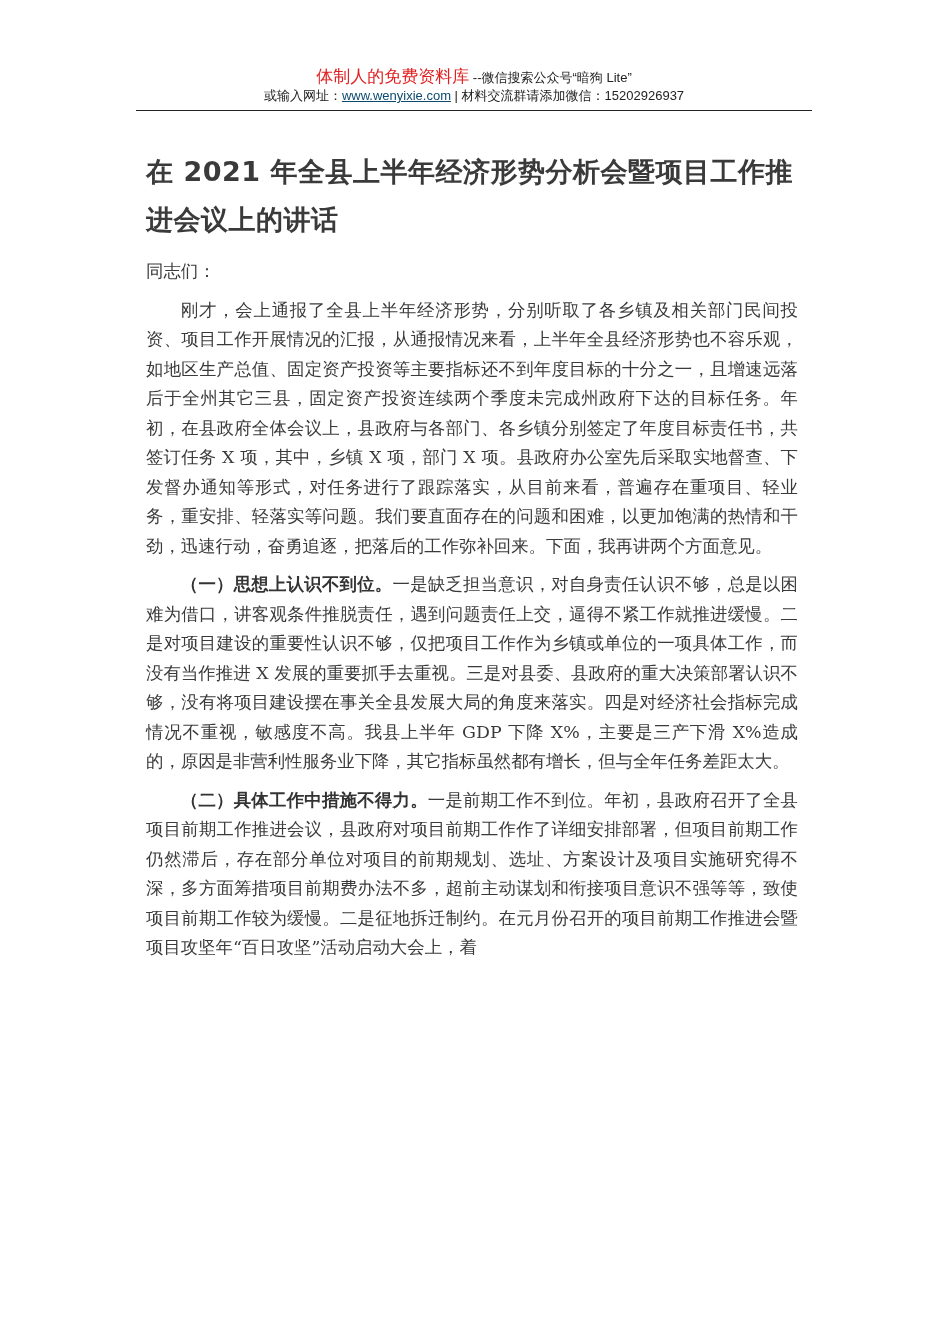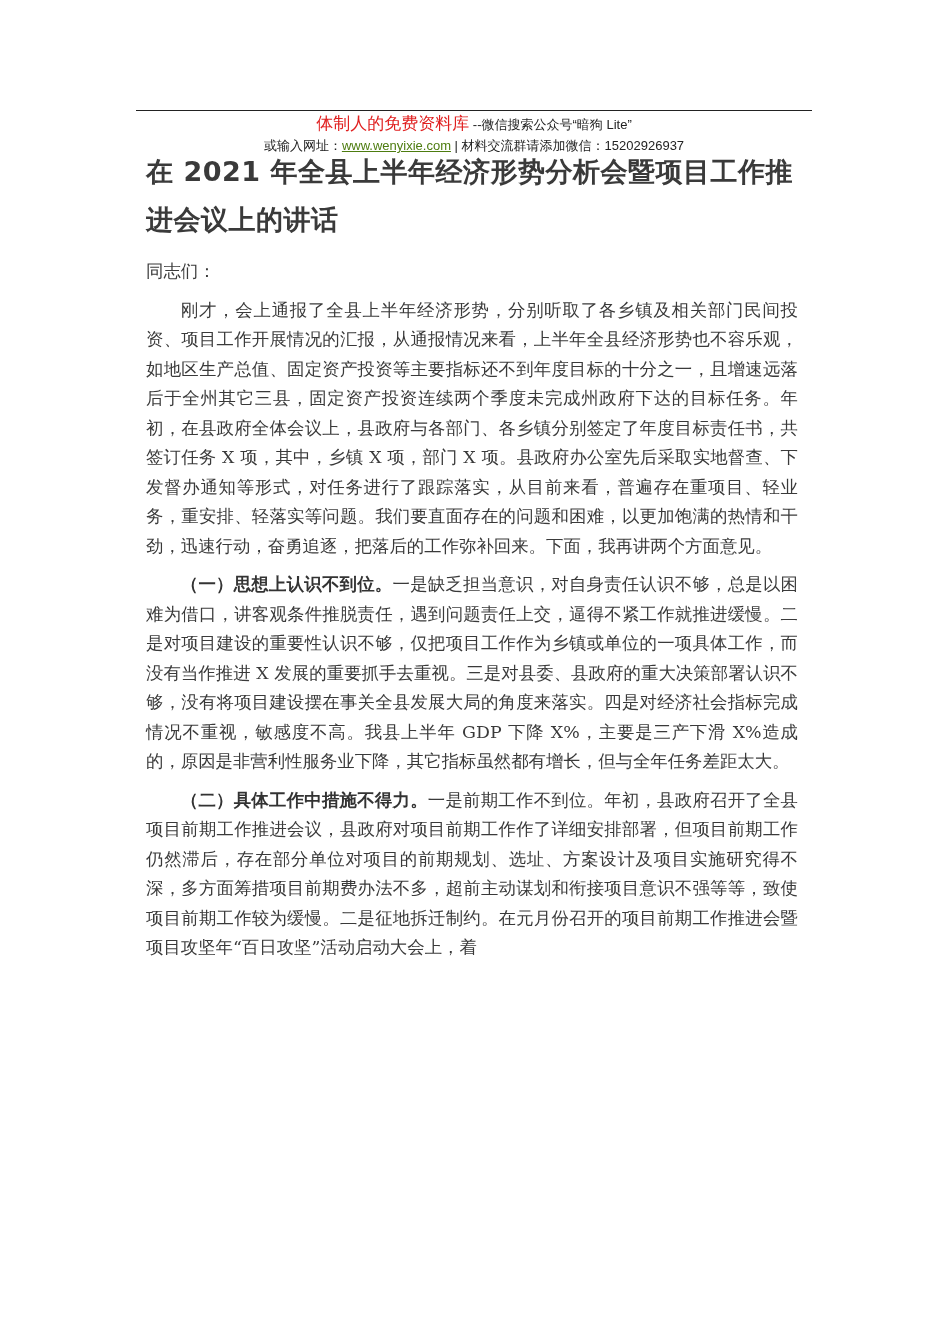--- a/index.html
+++ b/index.html
@@ -1,22 +1,22 @@
 <!DOCTYPE html>
 <html><head>
   <meta charset="utf-8">
   <style>
     html, body { margin: 0; padding: 0; background: #ffffff; }
     body { width: 950px; height: 1344px; position: relative; overflow: hidden; color: #333333; }
     .header { position: absolute; left: 136px; width: 676px; top: 68px; text-align: center; font-family: "Liberation Sans", "DejaVu Sans", sans-serif; }
-    .header-line1 { font-size: 13px; line-height: 24px; margin-top: 44px; }
+    .header-line1 { font-size: 13px; line-height: 18px; }
     .header-brand { color: #e02020; font-size: 17px; }
     .header-tagline { color: #222; }
     .header-line2 { font-size: 13px; line-height: 18px; color: #222; }
-    .header-link { color: #4d7c0f; text-decoration: underline; }
+    .header-link { color: #0c4a6e; text-decoration: underline; }
     .header-rule { position: absolute; left: 136px; width: 676px; top: 110px; height: 0; border-top: 1.5px solid #222; }
     .title { position: absolute; left: 146px; width: 660px; top: 148px; font-family: "DejaVu Sans", sans-serif; font-weight: bold; font-size: 27px; line-height: 48px; color: #3a3a3a; letter-spacing: 0.5px; }
     .content { position: absolute; left: 146px; width: 660px; top: 257px; font-family: "DejaVu Serif", serif; font-size: 17.4px; line-height: 29.5px; color: #3a3a3a; text-align: justify; }
     .content p { margin: 0 8px 9px 0; }
     .indent { text-indent: 2em; }
     .heading { font-family: "DejaVu Sans", sans-serif; font-weight: bold; color: #333; }
     .bold-lead { font-family: "DejaVu Sans", sans-serif; font-weight: bold; color: #333; }
   </style>
 </head>
 <body>

